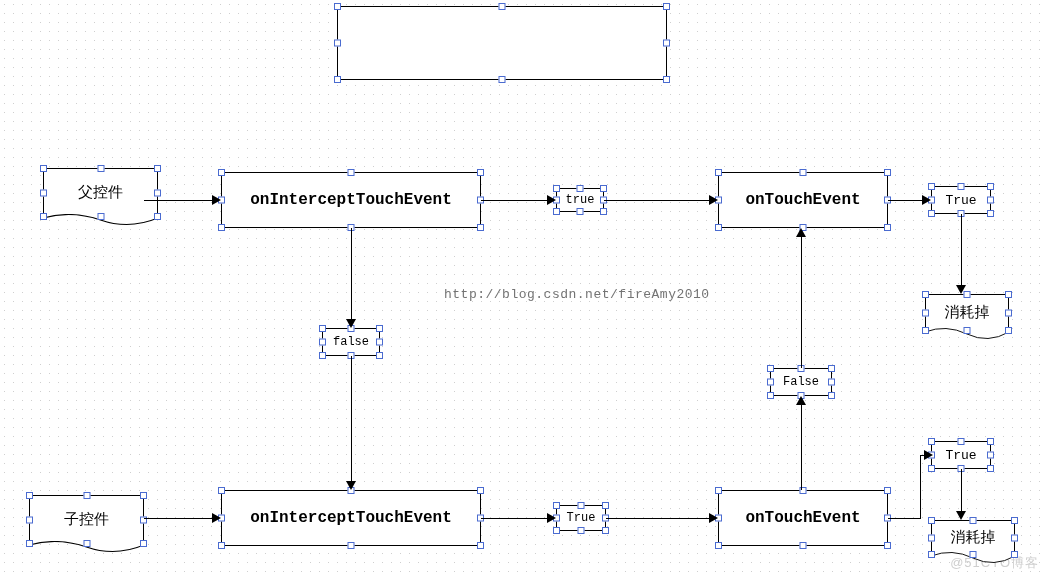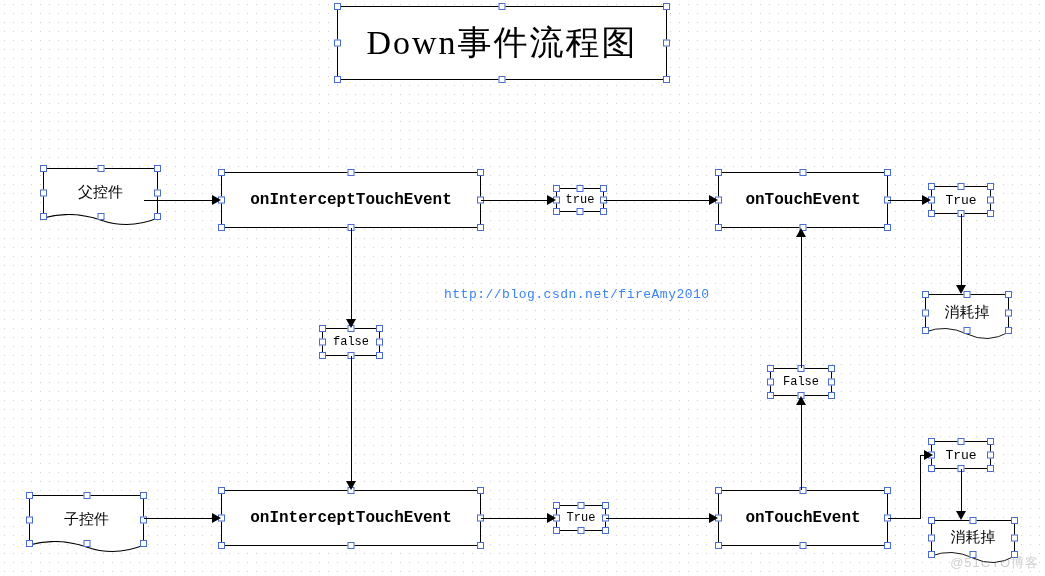--- a/index.html
+++ b/index.html
@@ -33,42 +33,41 @@
   .handles .h{position:absolute;width:7px;height:7px;background:#fff;border:1px solid #4a6bd0;box-sizing:border-box}
   .handles .tl{left:-4px;top:-4px}.handles .tr{right:-4px;top:-4px}
   .handles .bl{left:-4px;bottom:-4px}.handles .br{right:-4px;bottom:-4px}
   .handles .tm{left:50%;top:-4px;transform:translateX(-50%)}
   .handles .bm{left:50%;bottom:-4px;transform:translateX(-50%)}
   .handles .ml{left:-4px;top:50%;transform:translateY(-50%)}
   .handles .mr{right:-4px;top:50%;transform:translateY(-50%)}
 
   .watermark{
     position:absolute;font-family:"Courier New",monospace;
-    color:#3b82f6;font-size:13px;letter-spacing:0.5px;pointer-events:none;
+    color:#737373;font-size:13px;letter-spacing:0.5px;pointer-events:none;
   }
   .corner-mark{
     position:absolute;font-family:sans-serif;font-size:13px;color:#cfcfcf;
     letter-spacing:1px;
   }
 
   
   .edge{position:absolute;background:#000}
   .edge.hor{height:1px}
   .edge.ver{width:1px}
   .ah{position:absolute;width:0;height:0;border-style:solid}
   
   .ah.r{border-width:5px 0 5px 9px;border-color:transparent transparent transparent #000}
   .ah.u{border-width:0 5px 9px 5px;border-color:transparent transparent #000 transparent}
   .ah.d{border-width:9px 5px 0 5px;border-color:#000 transparent transparent transparent}
 </style>
 </head>
 <body>
 
 <div class="node handles title" style="left:337px;top:6px;width:330px;height:74px">
-  <span class="txt">Down事件流程图</span>
   <div class="h tl"></div>
     <div class="h tm"></div>
     <div class="h tr"></div>
   <div class="h ml"></div>
     <div class="h mr"></div>
   <div class="h bl"></div>
     <div class="h bm"></div>
     <div class="h br"></div>
 </div>
 

